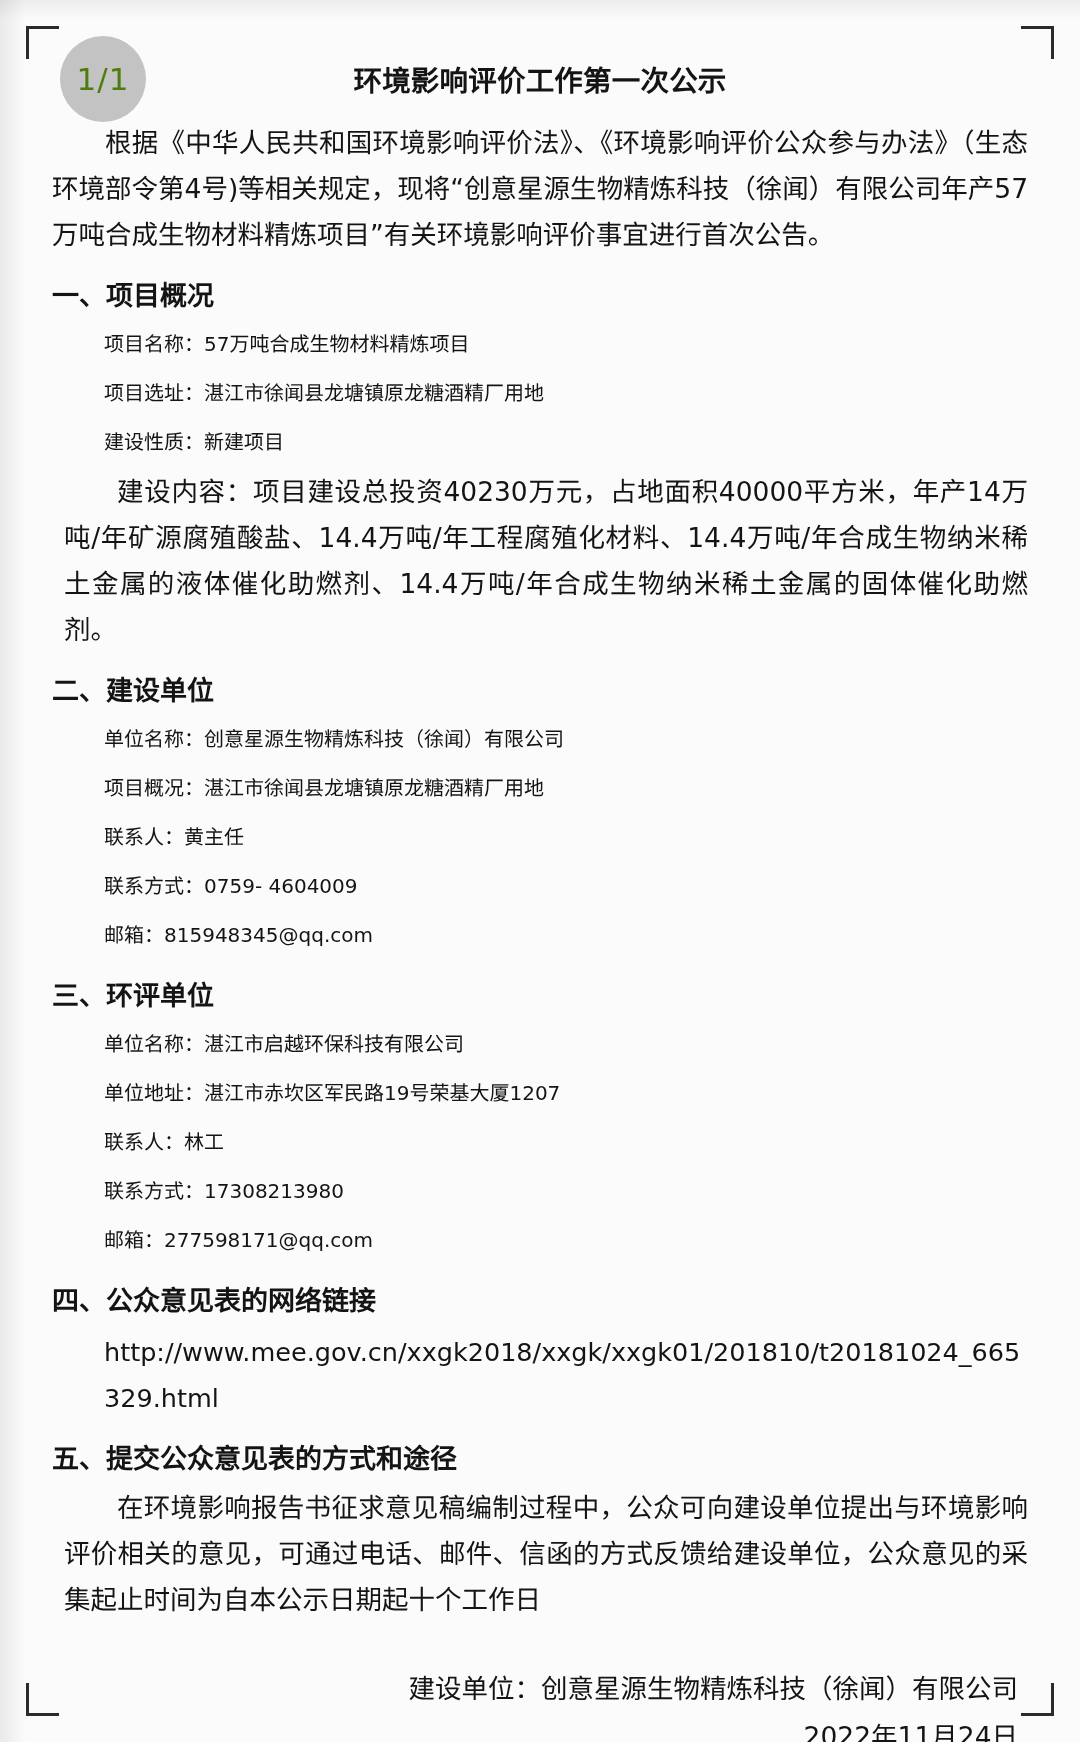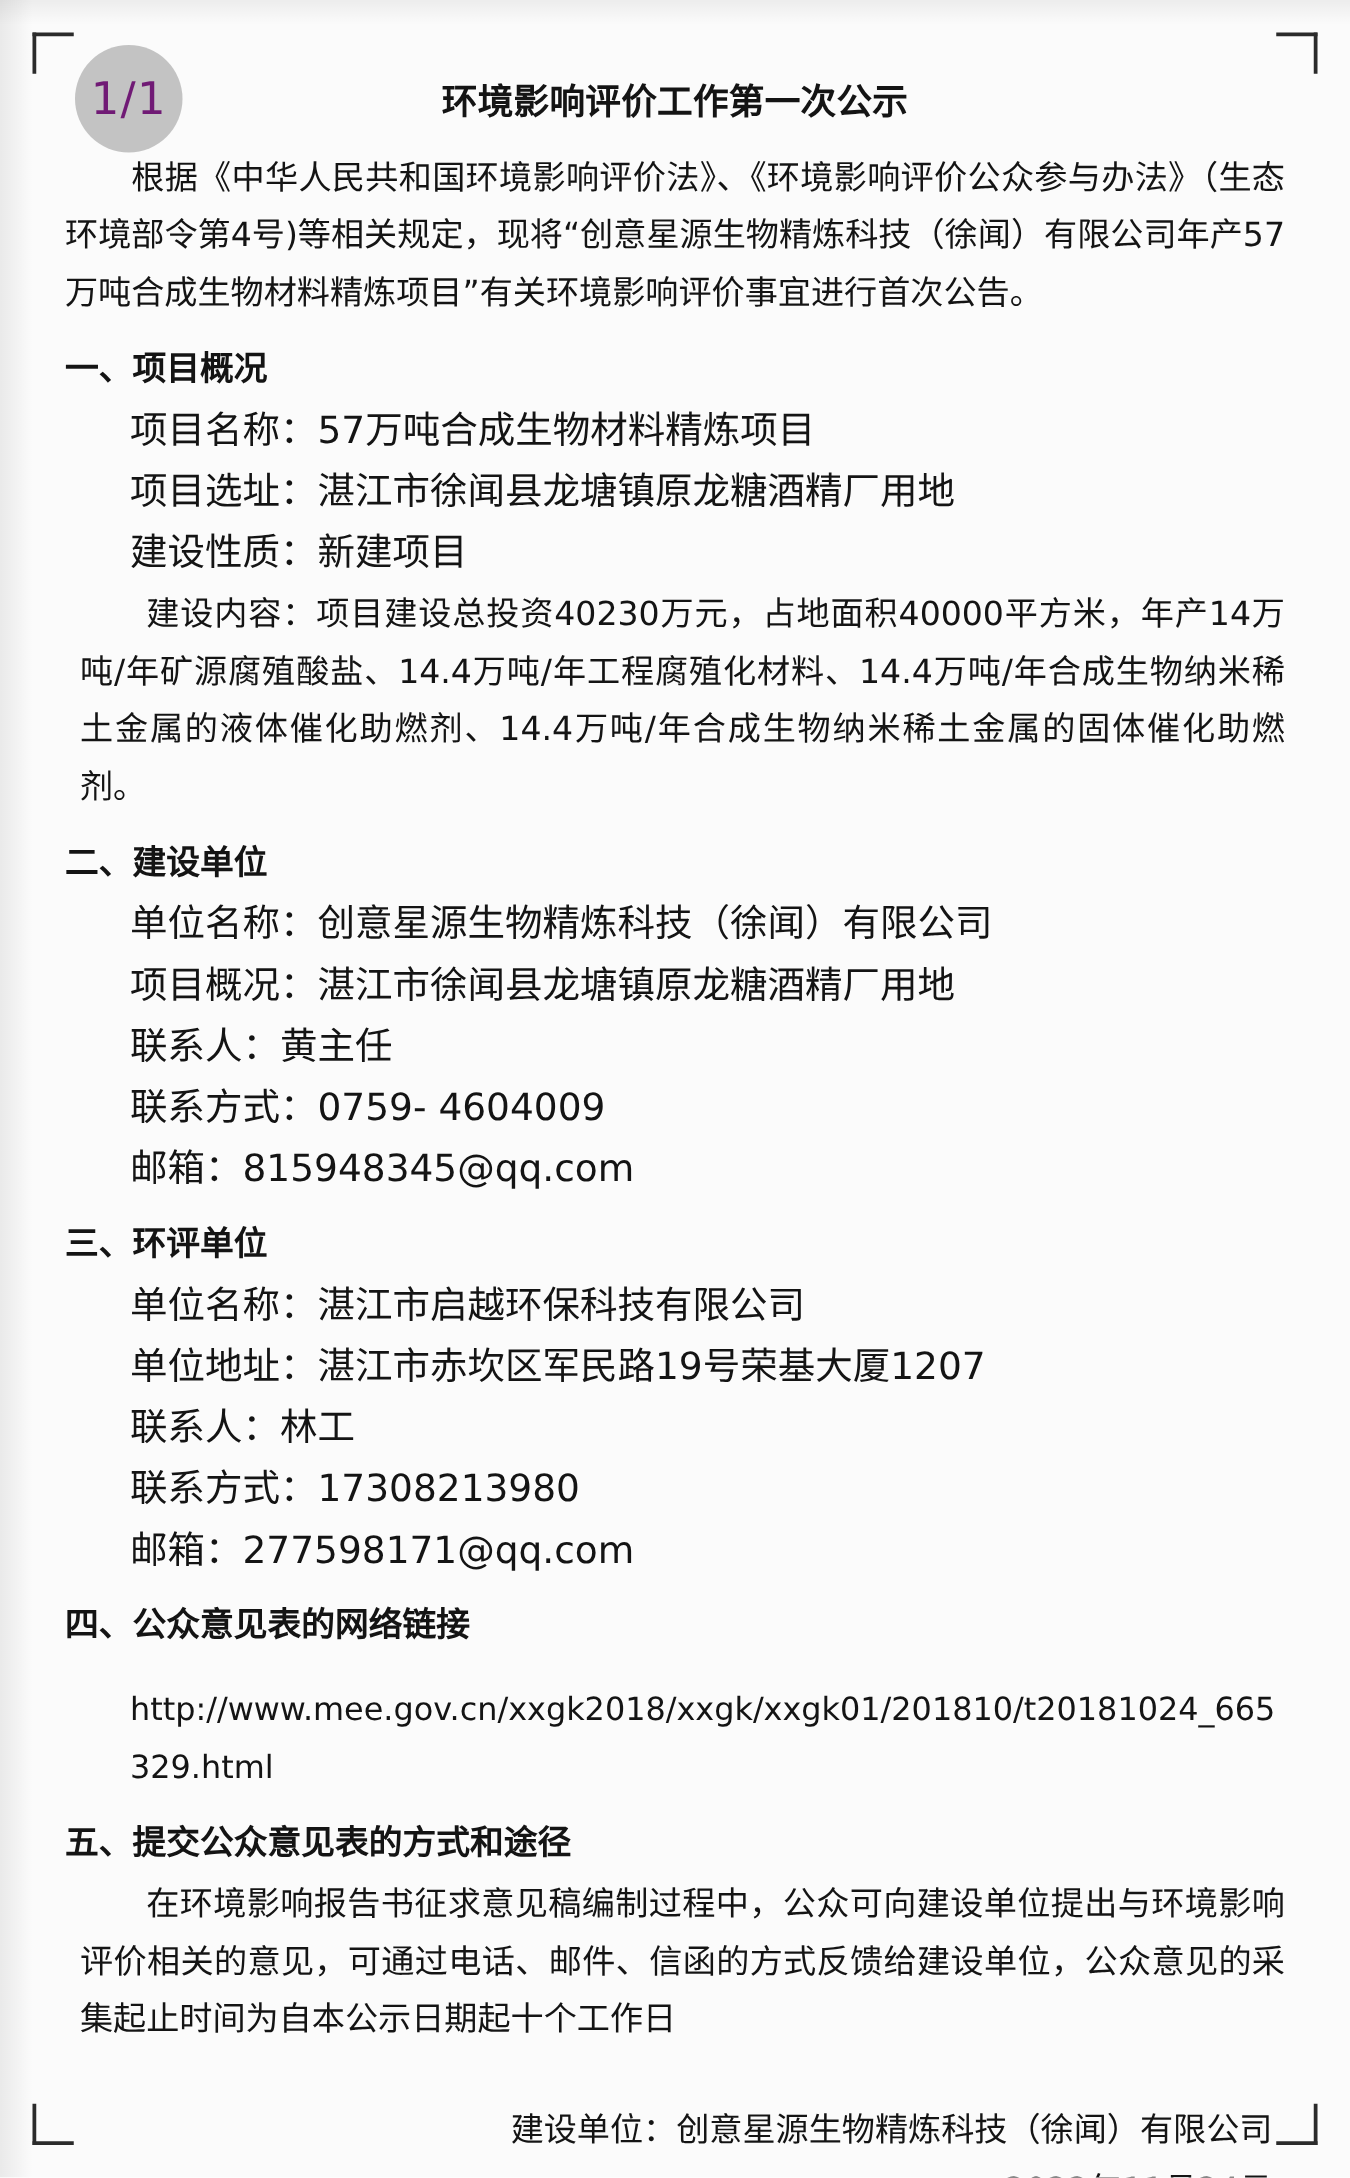--- a/index.html
+++ b/index.html
@@ -37,22 +37,22 @@
 
   
   .page-badge {
     position: absolute;
     top: 36px;
     left: 60px;
     width: 86px;
     height: 86px;
     border-radius: 50%;
     background: rgba(150,150,150,0.55);
-    color: #701a75;
-    font-size: 36px;
+    color: #4d7c0f;
+    font-size: 31px;
     display: flex;
     align-items: center;
     justify-content: center;
     letter-spacing: 1px;
     z-index: 5;
   }
 
   .content {
     position: absolute;
     left: 0;
@@ -83,41 +83,41 @@
 
   h2.section {
     font-size: 27px;
     font-weight: bold;
     line-height: 44px;
     margin: 16px 0 0 0;
     text-indent: 0;
   }
 
   .field {
-    font-size: 30px;
+    font-size: 20px;
     line-height: 45px;
     margin: 4px 0 0 0;
     padding-left: 52px;
   }
   .field .label { }
   .field .value { }
 
   .block-text {
     font-size: 26.5px;
     line-height: 46px;
     margin: 4px 0 0 12px;
     text-align: justify;
     text-justify: inter-ideograph;
     text-indent: 2em;
   }
 
   .link-line {
     font-size: 25.5px;
     line-height: 46px;
-    margin: 22px 0 0 0;
+    margin: 6px 0 0 0;
     padding-left: 52px;
     word-break: break-all;
   }
 
   .signoff {
     margin-top: 42px;
     text-align: right;
     font-size: 26.5px;
     line-height: 48px;
     padding-right: 10px;

